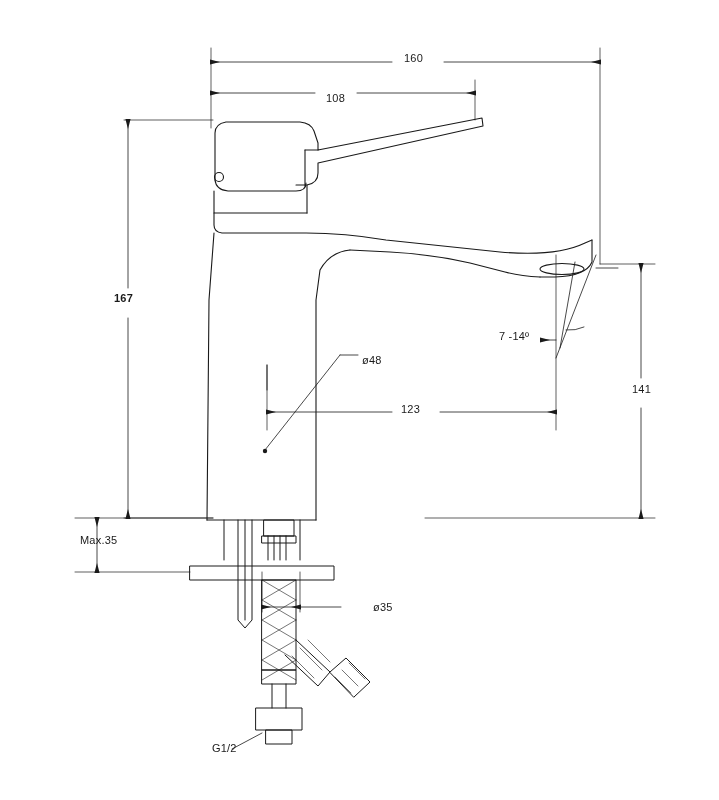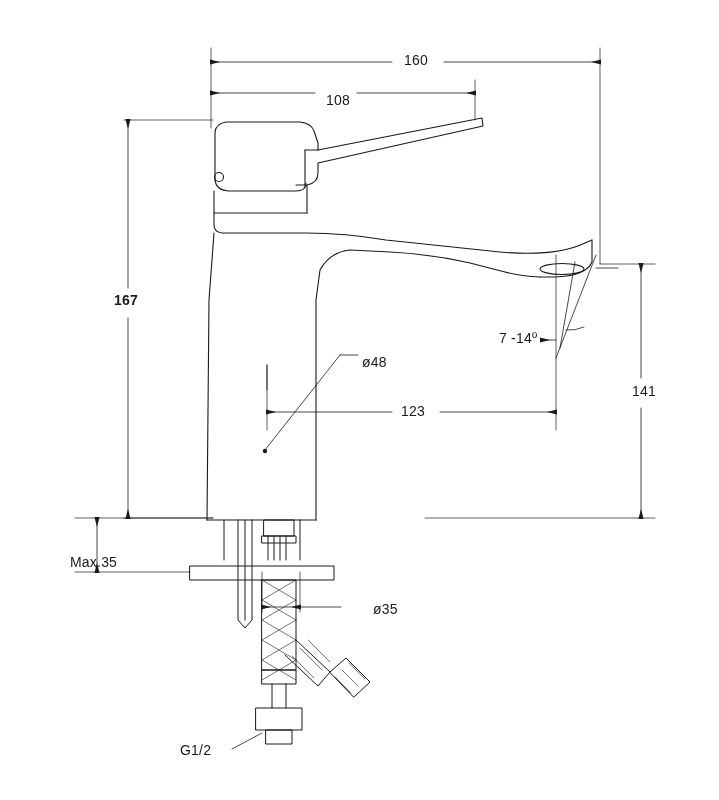--- a/index.html
+++ b/index.html
@@ -20,21 +20,21 @@
   #drawing {
     position: absolute;
     left: 0;
     top: 0;
     width: 719px;
     height: 800px;
   }
   .dim-label {
     position: absolute;
     color: #1a1a1a;
-    font-size: 14px;
+    font-size: 11px;
     font-family: "Liberation Sans", sans-serif;
     white-space: nowrap;
     letter-spacing: 0.2px;
   }
 </style>
 </head>
 <body>
 
 <div id="stage">
 
@@ -176,16 +176,16 @@
   </svg>
 
   <div class="dim-label" style="left:404px; top:52px;">160</div>
   <div class="dim-label" style="left:326px; top:92px;">108</div>
   <div class="dim-label" style="left:114px; top:292px;font-weight:bold;">167</div>
   <div class="dim-label" style="left:632px; top:383px;">141</div>
   <div class="dim-label" style="left:401px; top:403px;">123</div>
   <div class="dim-label" style="left:362px; top:354px;text-align:right;">ø48</div>
   <div class="dim-label" style="left:345px; top:601px;margin-left:28px;">ø35</div>
   <div class="dim-label" style="left:499px; top:330px;">7 -14º</div>
-  <div class="dim-label" style="left:70px;  top:534px;margin-top:20px;">Max.35</div>
-  <div class="dim-label" style="left:180px; top:742px;">G1/2</div>
+  <div class="dim-label" style="left:80px;  top:534px;">Max.35</div>
+  <div class="dim-label" style="left:212px; top:742px;">G1/2</div>
 
 </div>
 
 </body></html>

